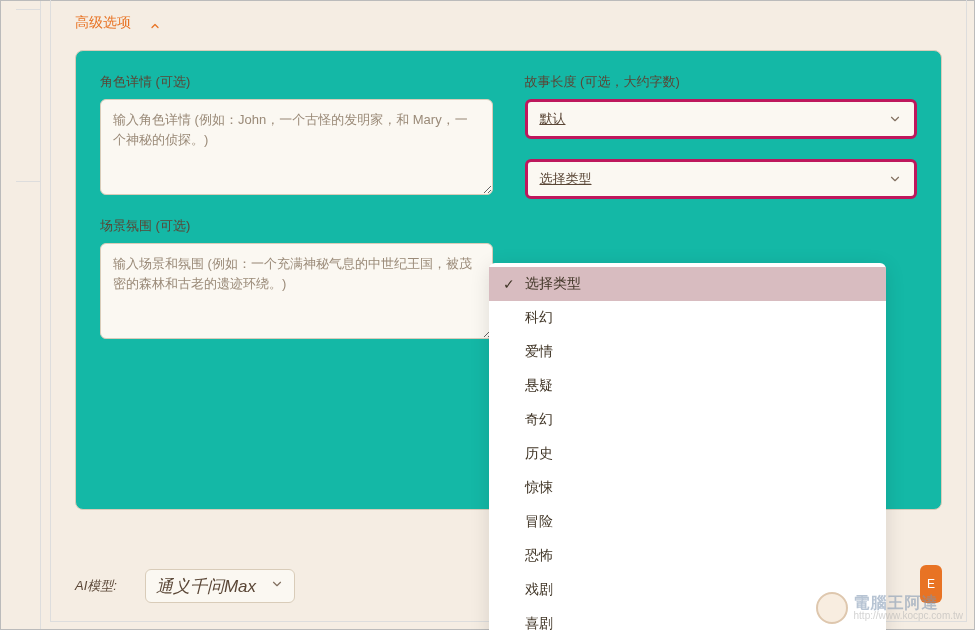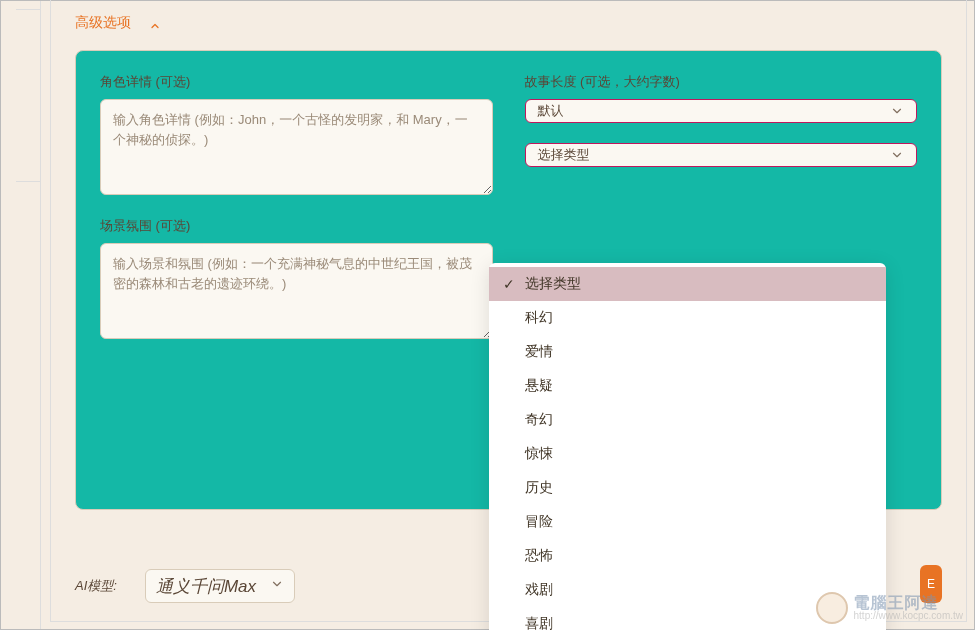--- a/index.html
+++ b/index.html
@@ -78,31 +78,32 @@
   font-size: 13px;
   color: #5a4636;
   resize: both;
   font-family: inherit;
   line-height: 1.55;
 }
 .textarea::placeholder { color: #9a8a78; }
 .sec2 { margin-top: 18px; }
 .select {
   width: 100%;
-  height: 24px;
-  border: 1px solid #be185d;
+  height: 40px;
+  border: 3px solid #be185d;
   border-radius: 6px;
   background: #fbf8f2;
   padding: 0 12px;
   font-size: 13px;
   color: #5a4636;
   display: flex;
   align-items: center;
   justify-content: space-between;
   cursor: pointer;
+  text-decoration: underline;
 }
 .select .chev { width: 14px; height: 14px; }
 .chev svg path { stroke: #827060; }
 .story-type-sec { margin-top: 20px; }
 .dropdown {
   position: absolute;
   left: 413px;
   top: 212px;
   width: 397px;
   background: #fff;
@@ -265,25 +266,25 @@
         <div class="dd-item">
           <span class="check"></span>
           <span>悬疑</span>
         </div>
         <div class="dd-item">
           <span class="check"></span>
           <span>奇幻</span>
         </div>
         <div class="dd-item">
           <span class="check"></span>
+          <span>历史</span>
+        </div>
+        <div class="dd-item">
+          <span class="check"></span>
           <span>惊悚</span>
-        </div>
-        <div class="dd-item">
-          <span class="check"></span>
-          <span>历史</span>
         </div>
         <div class="dd-item">
           <span class="check"></span>
           <span>冒险</span>
         </div>
         <div class="dd-item">
           <span class="check"></span>
           <span>恐怖</span>
         </div>
         <div class="dd-item">

